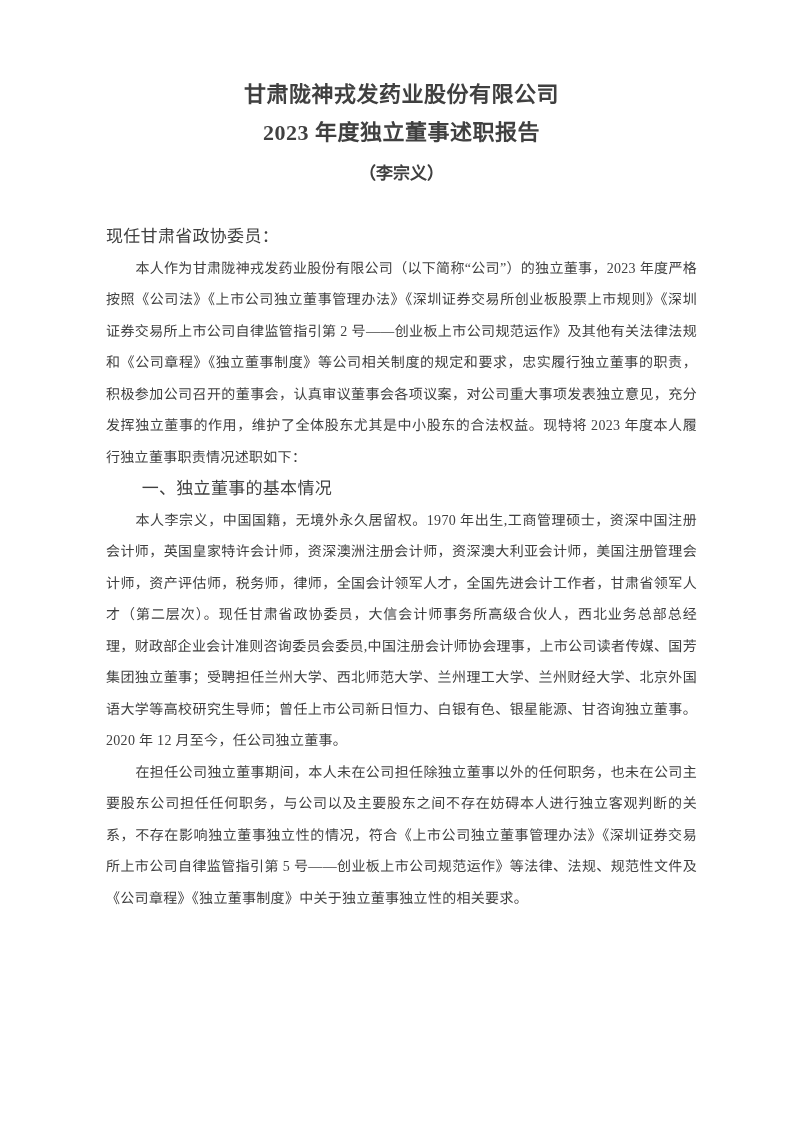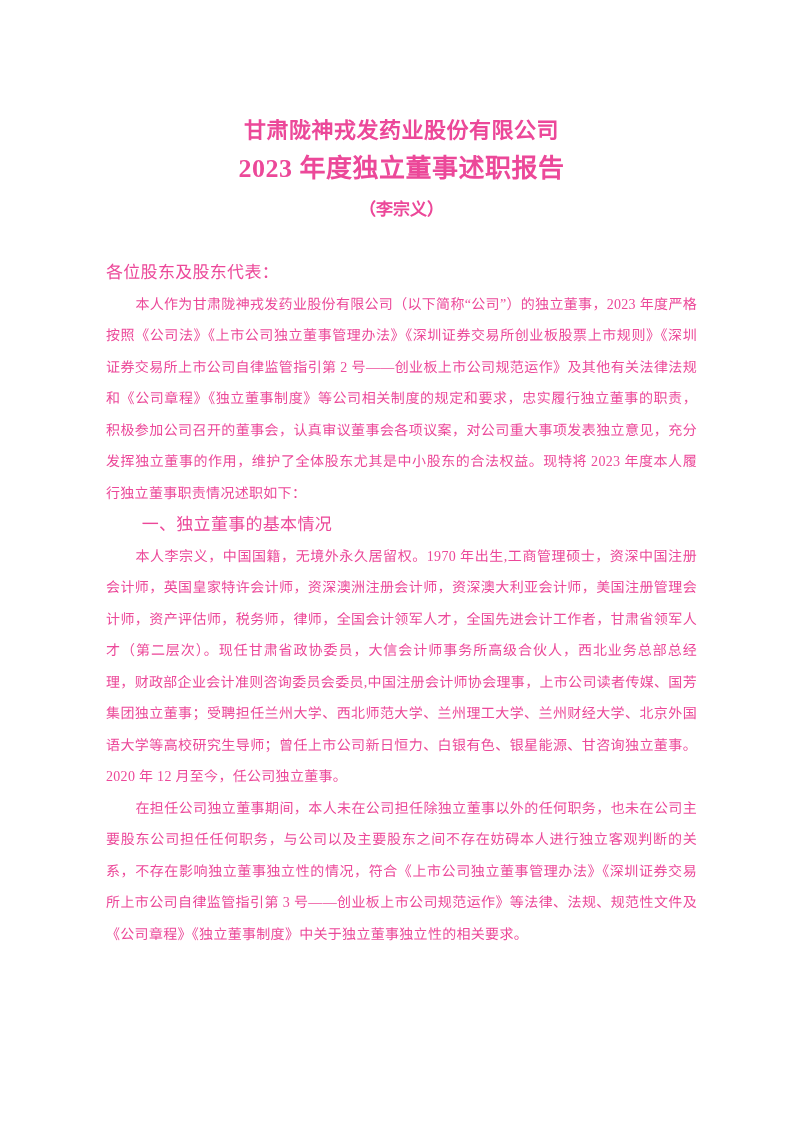--- a/index.html
+++ b/index.html
@@ -7,36 +7,36 @@
     padding: 0;
     background: #ffffff;
   }
   .page {
     position: relative;
     width: 794px;
     height: 1122px;
     margin: 0 auto;
     background: #ffffff;
     box-sizing: border-box;
-    padding: 116px 97px 0 106px;
+    padding: 80px 97px 0 106px;
     font-family: "Liberation Serif", "DejaVu Serif", serif;
-    color: #ec4899;
+    color: #404040;
     overflow: hidden;
   }
   .title-company {
     margin: 0;
     font-size: 22px;
     line-height: 30px;
     font-weight: bold;
     text-align: center;
     letter-spacing: 0.5px;
   }
   .title-report {
     margin: 8px 0 0 0;
-    font-size: 26px;
+    font-size: 22px;
     line-height: 30px;
     font-weight: bold;
     text-align: center;
     letter-spacing: 0.5px;
   }
   .title-author {
     margin: 14px 0 0 0;
     font-size: 17px;
     line-height: 24px;
     font-weight: bold;
@@ -66,22 +66,22 @@
   }
 </style>
 </head>
 <body>
 
 <div class="page">
   <h1 class="title-company">甘肃陇神戎发药业股份有限公司</h1>
   <h2 class="title-report">2023 年度独立董事述职报告</h2>
   <h3 class="title-author">（李宗义）</h3>
 
-  <p class="salutation">各位股东及股东代表：</p>
+  <p class="salutation">现任甘肃省政协委员：</p>
 
   <p class="body-para">本人作为甘肃陇神戎发药业股份有限公司（以下简称“公司”）的独立董事，2023 年度严格按照《公司法》《上市公司独立董事管理办法》《深圳证券交易所创业板股票上市规则》《深圳证券交易所上市公司自律监管指引第 2 号——创业板上市公司规范运作》及其他有关法律法规和《公司章程》《独立董事制度》等公司相关制度的规定和要求，忠实履行独立董事的职责，积极参加公司召开的董事会，认真审议董事会各项议案，对公司重大事项发表独立意见，充分发挥独立董事的作用，维护了全体股东尤其是中小股东的合法权益。现特将 2023 年度本人履行独立董事职责情况述职如下：</p>
 
   <p class="section-heading">一、独立董事的基本情况</p>
 
   <p class="body-para">本人李宗义，中国国籍，无境外永久居留权。1970 年出生,工商管理硕士，资深中国注册会计师，英国皇家特许会计师，资深澳洲注册会计师，资深澳大利亚会计师，美国注册管理会计师，资产评估师，税务师，律师，全国会计领军人才，全国先进会计工作者，甘肃省领军人才（第二层次）。现任甘肃省政协委员，大信会计师事务所高级合伙人，西北业务总部总经理，财政部企业会计准则咨询委员会委员,中国注册会计师协会理事，上市公司读者传媒、国芳集团独立董事；受聘担任兰州大学、西北师范大学、兰州理工大学、兰州财经大学、北京外国语大学等高校研究生导师；曾任上市公司新日恒力、白银有色、银星能源、甘咨询独立董事。2020 年 12 月至今，任公司独立董事。</p>
 
-  <p class="body-para">在担任公司独立董事期间，本人未在公司担任除独立董事以外的任何职务，也未在公司主要股东公司担任任何职务，与公司以及主要股东之间不存在妨碍本人进行独立客观判断的关系，不存在影响独立董事独立性的情况，符合《上市公司独立董事管理办法》《深圳证券交易所上市公司自律监管指引第 3 号——创业板上市公司规范运作》等法律、法规、规范性文件及《公司章程》《独立董事制度》中关于独立董事独立性的相关要求。</p>
+  <p class="body-para">在担任公司独立董事期间，本人未在公司担任除独立董事以外的任何职务，也未在公司主要股东公司担任任何职务，与公司以及主要股东之间不存在妨碍本人进行独立客观判断的关系，不存在影响独立董事独立性的情况，符合《上市公司独立董事管理办法》《深圳证券交易所上市公司自律监管指引第 5 号——创业板上市公司规范运作》等法律、法规、规范性文件及《公司章程》《独立董事制度》中关于独立董事独立性的相关要求。</p>
 </div>
 
 </body></html>

